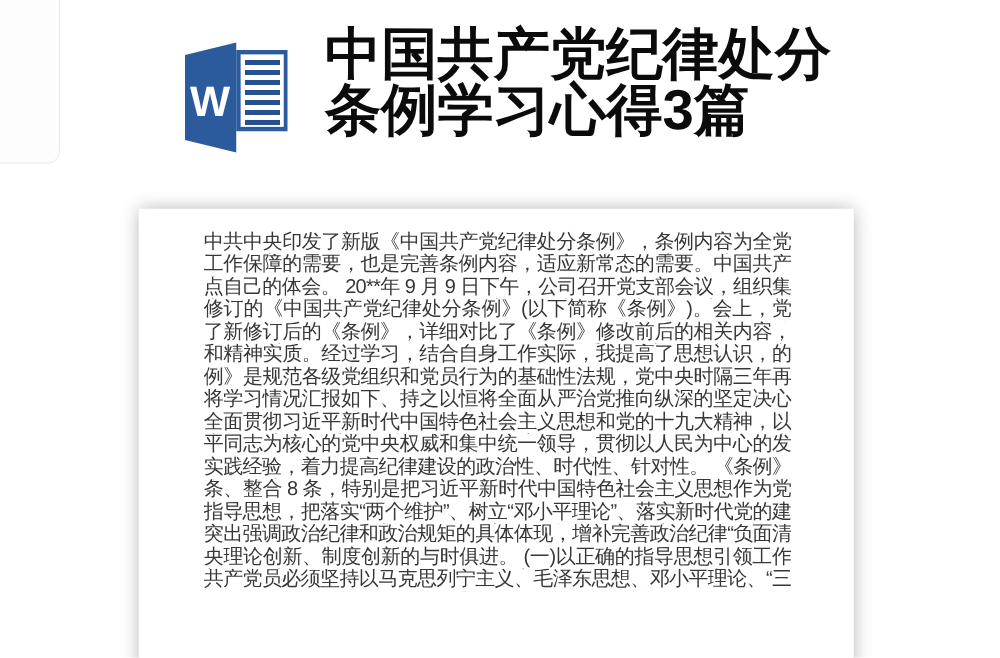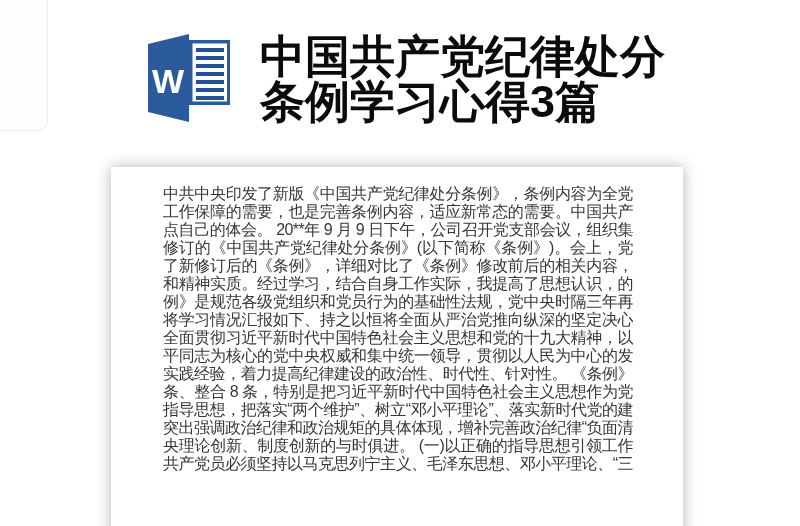--- a/index.html
+++ b/index.html
@@ -17,21 +17,21 @@
     width: 90px; height: 173px;
     background: #fdfdfd;
     border: 1px solid #ededed;
     border-radius: 0 0 10px 0;
   }
 
   
   .doc-header { position: absolute; left: 0; top: 0; width: 800px; height: 140px; }
   .word-icon { position: absolute; left: 133px; top: 32px; width: 100px; height: 95px; }
   .doc-title {
-    position: absolute; left: 260px; top: 34px; width: 424px;
+    position: absolute; left: 260px; top: 20px; width: 424px;
     font-size: 45px; line-height: 45px; font-weight: bold;
     color: #0b0b0b;
     letter-spacing: 0;
     word-break: break-all;
   }
 
   
   .doc-page {
     position: absolute; left: 111px; top: 167px;
     width: 572px; height: 420px;

